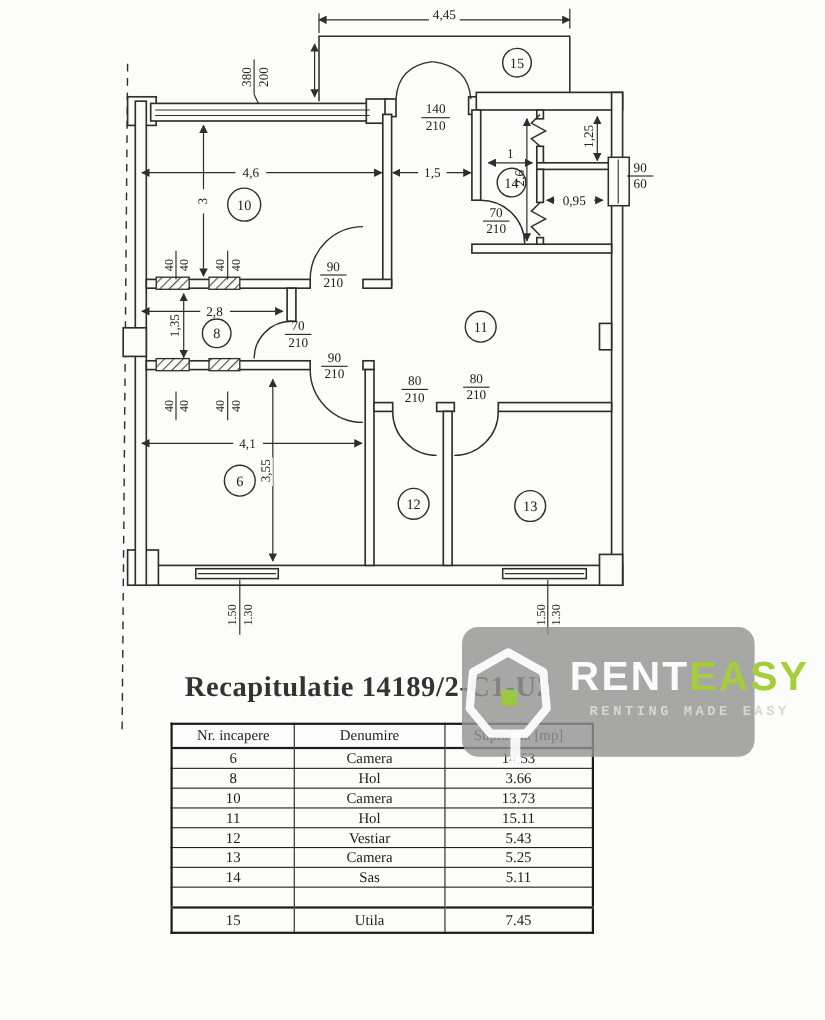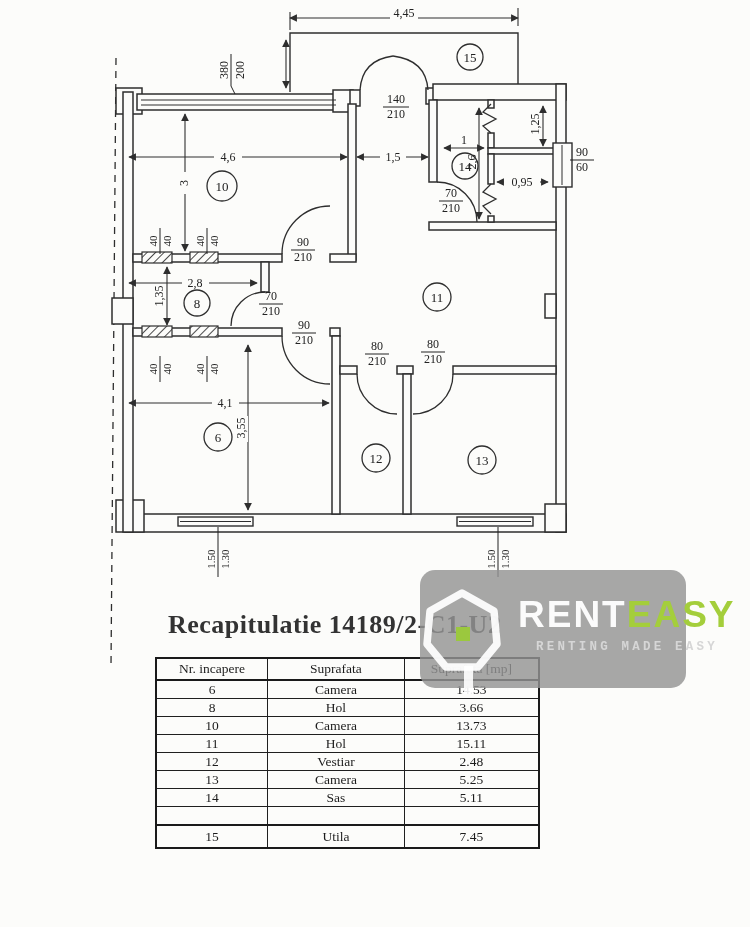--- a/index.html
+++ b/index.html
@@ -248,21 +248,21 @@
 
 <table class="recap">
   <colgroup>
         <col class="col-nr">
         <col class="col-den">
         <col class="col-sup">
       </colgroup>
   <thead>
     <tr>
       <th>Nr. incapere</th>
-      <th>Suprafata</th>
+      <th>Denumire</th>
       <th>Suprafata [mp]</th>
     </tr>
   </thead>
   <tbody>
     <tr>
       <td>6</td>
       <td>Camera</td>
       <td>14.53</td>
     </tr>
     <tr>
@@ -276,21 +276,21 @@
       <td>13.73</td>
     </tr>
     <tr>
       <td>11</td>
       <td>Hol</td>
       <td>15.11</td>
     </tr>
     <tr>
       <td>12</td>
       <td>Vestiar</td>
-      <td>2.48</td>
+      <td>5.43</td>
     </tr>
     <tr>
       <td>13</td>
       <td>Camera</td>
       <td>5.25</td>
     </tr>
     <tr>
       <td>14</td>
       <td>Sas</td>
       <td>5.11</td>

